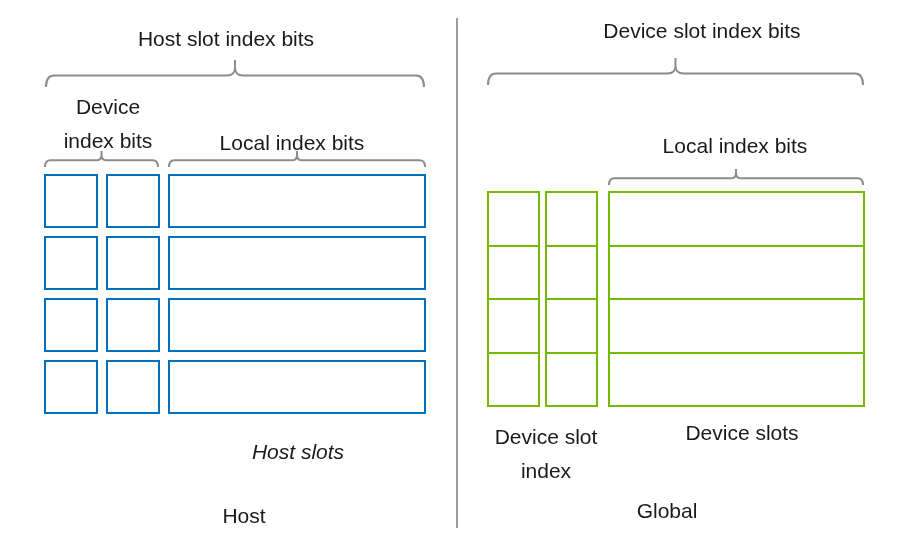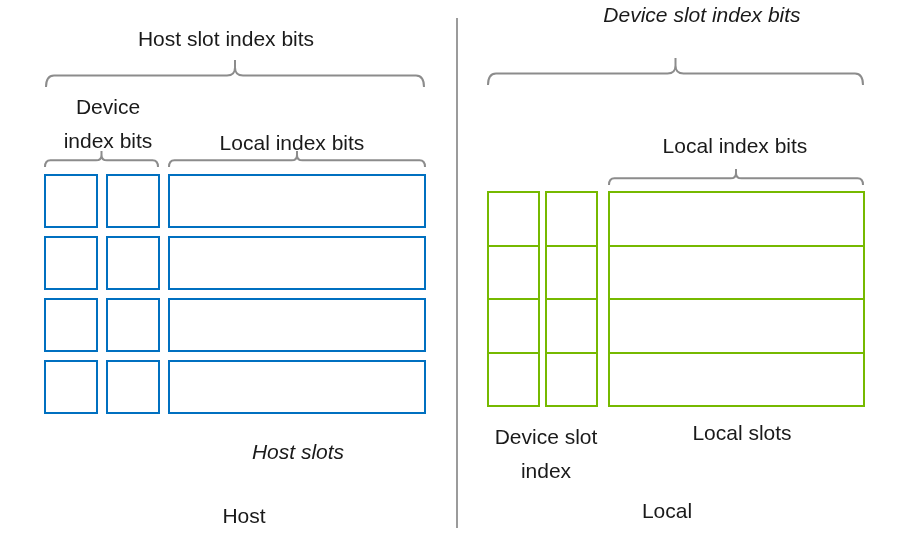--- a/index.html
+++ b/index.html
@@ -85,21 +85,21 @@
     <div class="bluebox" style="left:106px; top:360px; width:54px;  height:54px;"></div>
     <div class="bluebox" style="left:168px; top:360px; width:258px; height:54px;"></div>
 
     <div class="label" style="left:198px; top:439px; width:200px;font-style:italic;">Host slots</div>
     <div class="label" style="left:144px; top:503px; width:200px;">Host</div>
   </div>
 
   <div class="divider" style="left:456px; top:18px; height:510px;"></div>
 
   <div>
-    <div class="label" style="left:522px; top:2px; width:360px;font-style:italic;">Device slot index bits</div>
+    <div class="label" style="left:522px; top:18px; width:360px;">Device slot index bits</div>
 
     <svg class="brace" style="left:487px; top:58px;" width="377" height="28" viewBox="0 0 377 28">
         <path d="M1 27 Q1 15.400000000000002 9 15.400000000000002 H 180.5 Q 188.5 15.400000000000002 188.5 7.400000000000002 L 188.5 0 L 188.5 7.400000000000002 Q 188.5 15.400000000000002 196.5 15.400000000000002 H 368 Q 376 15.400000000000002 376 27" fill="none" stroke="currentColor" stroke-width="2"></path>
       </svg>
 
     <div class="label" style="left:635px; top:133px; width:200px;">Local index bits</div>
 
     <svg class="brace" style="left:608px; top:169px;" width="256" height="17" viewBox="0 0 256 17">
         <path d="M1 16 Q1 9.350000000000001 6.44 9.350000000000001 H 122.56 Q 128 9.350000000000001 128 3.910000000000001 L 128 0 L 128 3.910000000000001 Q 128 9.350000000000001 133.44 9.350000000000001 H 249.56 Q 255 9.350000000000001 255 16" fill="none" stroke="currentColor" stroke-width="2"></path>
       </svg>
@@ -118,17 +118,17 @@
     </div>
 
     <div class="greencol" style="left:608px; top:191px; width:257px; height:216px;">
       <div class="cell"></div>
       <div class="cell"></div>
       <div class="cell"></div>
       <div class="cell"></div>
     </div>
 
     <div class="label multiline" style="left:481px; top:420px; width:130px;text-align:center;">Device slot index</div>
-    <div class="label" style="left:642px; top:420px; width:200px;">Local slots</div>
-    <div class="label" style="left:567px; top:498px; width:200px;">Local</div>
+    <div class="label" style="left:642px; top:420px; width:200px;">Device slots</div>
+    <div class="label" style="left:567px; top:498px; width:200px;">Global</div>
   </div>
 
 </div>
 
 </body></html>

